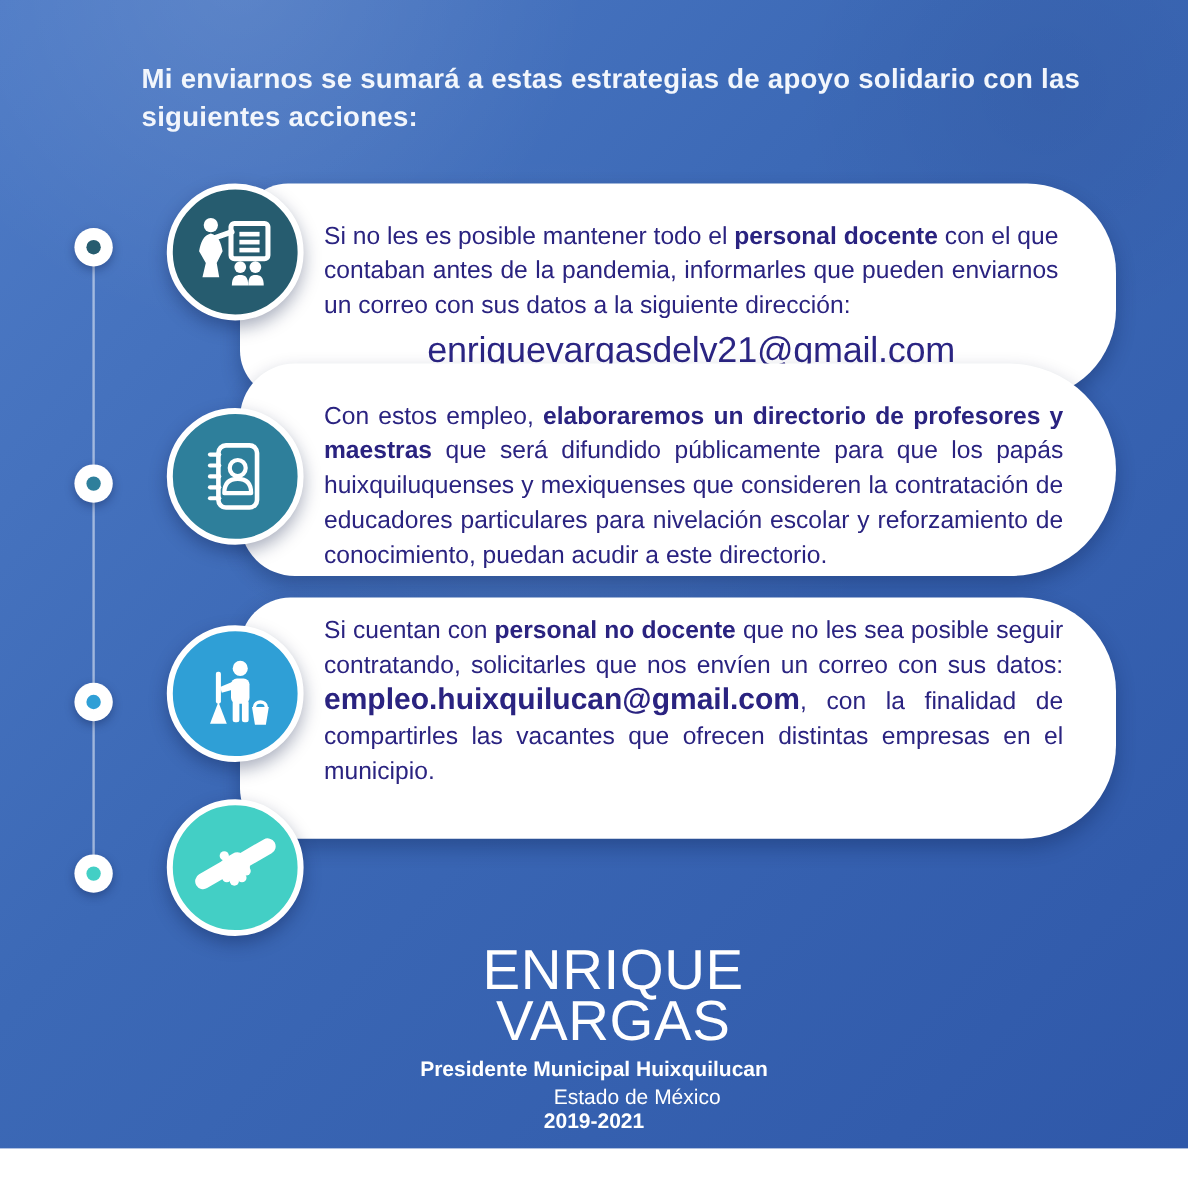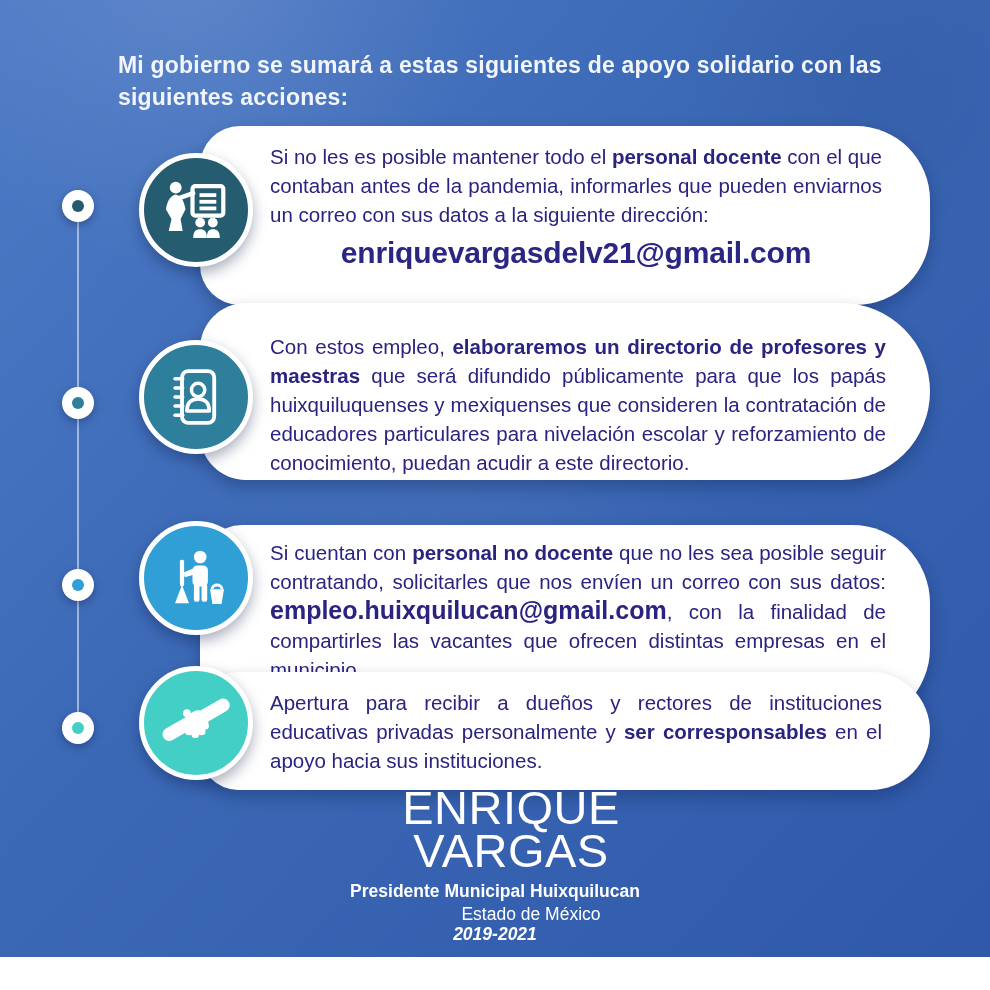--- a/index.html
+++ b/index.html
@@ -27,44 +27,44 @@
   .tl-dot{position:absolute;left:62px;width:32px;height:32px;border-radius:50%;background:#fff;
     box-shadow:0 3px 8px rgba(8,24,66,.35);}
   .tl-dot .inner{position:absolute;inset:10px;border-radius:50%;}
   .dot1{top:190px}.dot2{top:387px}.dot3{top:569px}.dot4{top:712px}
   
   .card{position:absolute;left:200px;width:730px;background:#fff;box-sizing:border-box;
     box-shadow:0 7px 16px rgba(8,24,66,.30);color:#2A2380;}
   .card p{margin:0;text-align:justify;font-size:20.5px;line-height:29px;font-weight:500;}
   .bold{font-weight:800;}
   .email-inline{font-size:25px;font-weight:800;}
-  .email-big{text-align:center;font-size:30px;font-weight:700;margin-top:7px;color:#2B2583;letter-spacing:-.2px;}
-  .card1{top:126px;height:179px;border-radius:40px 74px 74px 40px;padding:16px 48px 0 70px;}
+  .email-big{text-align:center;font-size:30px;font-weight:400;margin-top:7px;color:#2B2583;letter-spacing:-.2px;}
+  .card1{top:153px;height:179px;border-radius:40px 74px 74px 40px;padding:29px 48px 0 70px;}
   .card2{top:303px;height:177px;border-radius:46px 89px 89px 46px;padding:29px 44px 0 70px;}
-  .card3{top:525px;height:201px;border-radius:42px 78px 78px 42px;padding:13px 44px 0 70px;}
+  .card3{top:498px;height:201px;border-radius:42px 78px 78px 42px;padding:13px 44px 0 70px;}
   .card4{top:672px;height:118px;border-radius:38px 59px 59px 38px;padding:16px 48px 0 70px;}
   
   .icon-wrap{position:absolute;left:139px;width:104px;height:104px;border-radius:50%;
     border:5px solid #fff;box-shadow:0 6px 14px rgba(8,24,66,.35);
     display:flex;align-items:center;justify-content:center;}
   .ic1{top:153px}.ic2{top:340px}.ic3{top:521px}.ic4{top:666px}
   .icon-wrap svg{width:70px;height:70px;display:block;}
   
   .f{position:absolute;left:0;width:100%;text-align:center;color:#fff;}
   .name{top:786px;font-size:47px;line-height:43px;font-weight:400;letter-spacing:.5px;padding-left:16px;}
   .f-title{top:881px;font-size:17.5px;font-weight:700;}
   .f-state{top:904px;font-size:17.5px;font-weight:400;margin-left:36px;}
-  .f-period{top:924px;font-size:17.5px;font-weight:800;font-style:italic;}
+  .f-period{top:924px;font-size:17.5px;font-weight:800;}
 </style>
 </head>
 <body>
 
 <div class="art">
 
-  <div class="header">Mi gobierno se sumará a estas siguientes de apoyo solidario con las siguientes acciones:</div>
+  <div class="header">Mi enviarnos se sumará a estas estrategias de apoyo solidario con las siguientes acciones:</div>
 
   <div class="tl-line"></div>
   <div class="tl-dot dot1">
       <span class="inner" style="background-color: rgb(38, 92, 111);"></span>
     </div>
   <div class="tl-dot dot2">
       <span class="inner" style="background-color: rgb(46, 127, 155);"></span>
     </div>
   <div class="tl-dot dot3">
       <span class="inner" style="background-color: rgb(47, 159, 214);"></span>
@@ -119,23 +119,20 @@
       <path d="M47,36 L32,42 L34,49 L48,45 Z" fill="#fff"></path>
       <rect x="47" y="58" width="8" height="26" rx="3" fill="#fff"></rect>
       <rect x="58" y="58" width="8" height="26" rx="3" fill="#fff"></rect>
       <rect x="27" y="24" width="6" height="38" rx="2.5" fill="#fff"></rect>
       <path d="M30,60 L20,86 H40 Z" fill="#fff"></path>
       <path d="M70,66 L73.5,87 H86.5 L90,66 Z" fill="#fff"></path>
       <path d="M73,66 C73,58 87,58 87,66" fill="none" stroke="#fff" stroke-width="4"></path>
     </svg>
   </div>
 
-  <div class="card card4">
-    <p><span>Apertura para recibir a dueños y rectores de instituciones educativas privadas personalmente y </span><span class="bold">ser corresponsables</span><span> en el apoyo hacia sus instituciones.</span></p>
-  </div>
   <div class="icon-wrap ic4" style="background-color: rgb(67, 207, 197);">
     <svg viewBox="0 0 100 100" aria-hidden="true">
       <rect x="0" y="49" width="50" height="19" rx="9.5" transform="rotate(-30 25 58)" fill="#fff"></rect>
       <rect x="50" y="23" width="50" height="19" rx="9.5" transform="rotate(-30 75 32)" fill="#fff"></rect>
       <rect x="33" y="34" width="34" height="30" rx="12" transform="rotate(-30 50 49)" fill="#fff"></rect>
       <circle cx="40" cy="62" r="5.5" fill="#fff"></circle>
       <circle cx="49" cy="66" r="5.5" fill="#fff"></circle>
       <circle cx="58" cy="62" r="5.5" fill="#fff"></circle>
       <circle cx="63" cy="54" r="5.5" fill="#fff"></circle>
       <circle cx="37" cy="36" r="5.5" fill="#fff"></circle>

